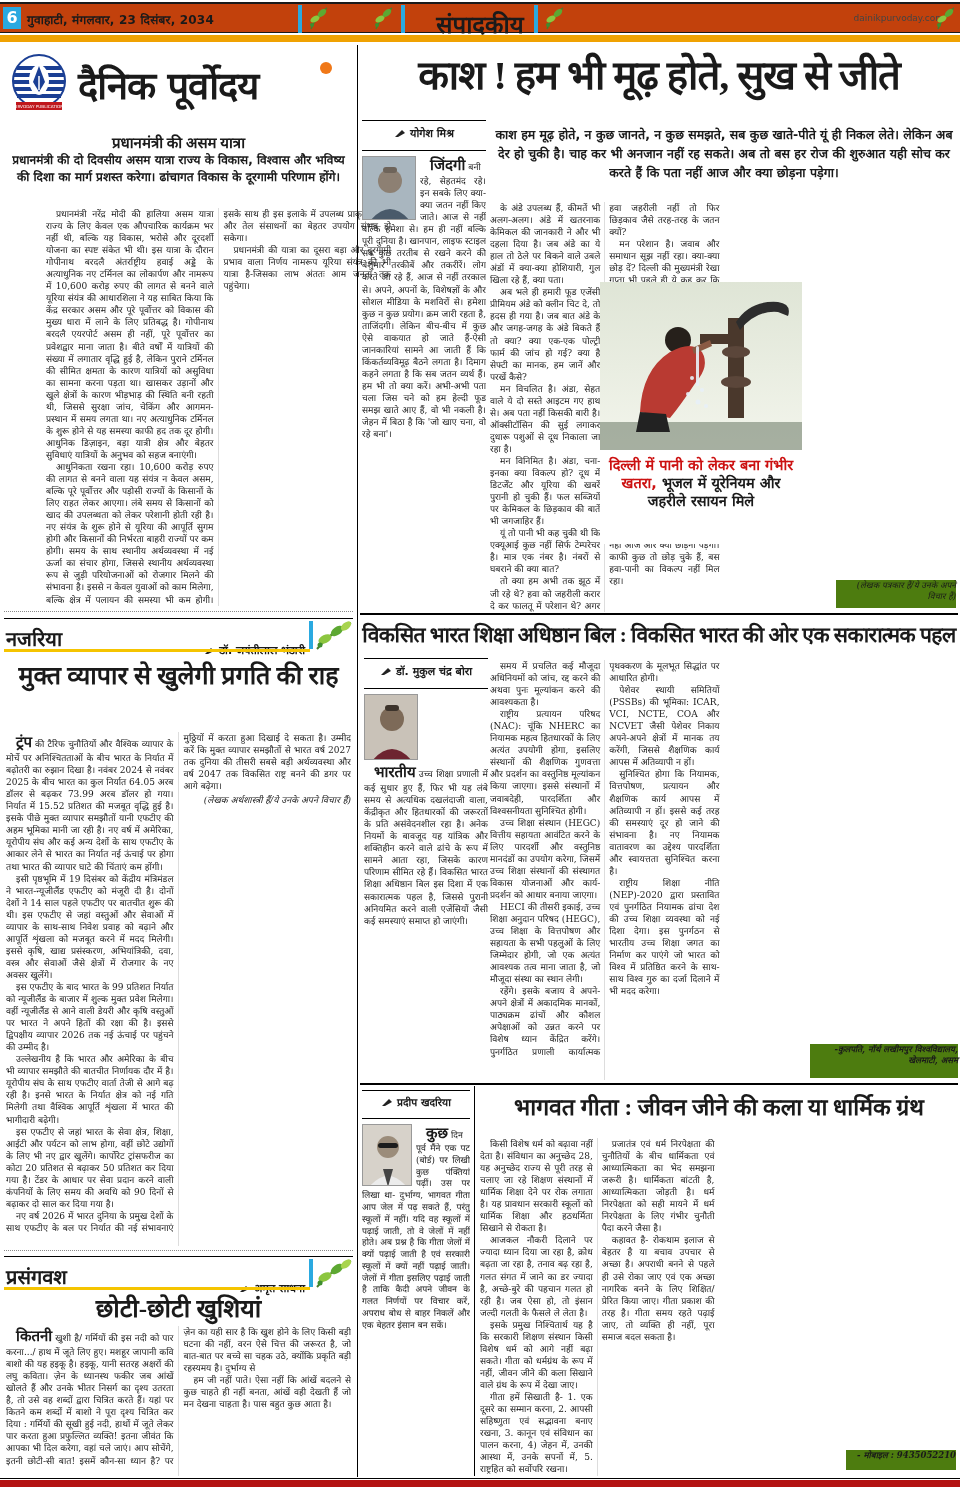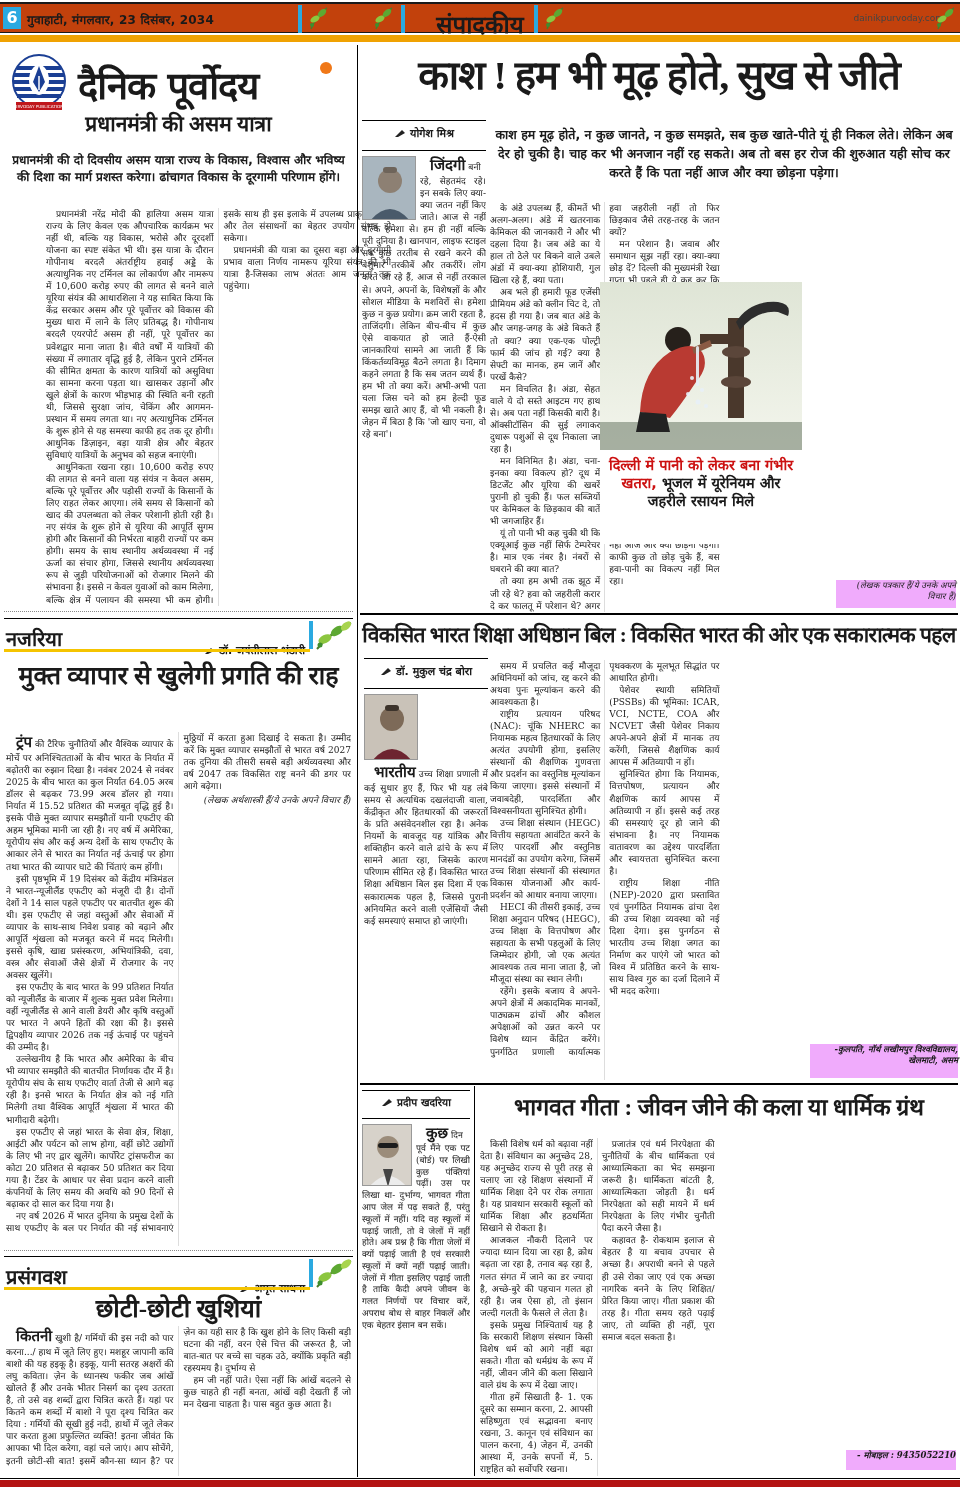--- a/index.html
+++ b/index.html
@@ -43,21 +43,21 @@
   .sechead{border-top:1.5px solid #000;height:32px;}
   .sechead .nm{position:absolute;left:2px;top:6px;font-size:20px;font-weight:bold;}
   .sechead .au{position:absolute;right:48px;top:23px;font-size:11px;font-weight:bold;}
   .sechead .ul{position:absolute;left:0;top:30px;width:306px;height:3px;background:#f5c400;}
   .sechead .bluebar{position:absolute;right:40px;top:2px;}
   .sechead .leaf{position:absolute;right:0;top:0;}
   
   .photobox{background:#fff;}
   .capline{font-weight:bold;font-size:14.5px;line-height:1.25;text-align:center;padding:2px 1px;}
   .capred{color:#cc1111;}
-  .notebox{background:#f0abfc;font-style:italic;font-size:8.5px;text-align:right;
+  .notebox{background:#4d7c0f;font-style:italic;font-size:8.5px;text-align:right;
            font-family:"DejaVu Serif","Liberation Serif",serif;line-height:1.3;}
   .redbar{left:0;top:1480px;width:960px;height:7px;background:#b31312;}
   .footline{left:0;top:1477.5px;width:960px;height:1px;background:#000;}
   .standfirst{font-weight:bold;text-align:center;background:#fff;}
 </style>
 </head>
 <body>
 
 <div class="page">
 
@@ -117,21 +117,21 @@
       <ellipse cx="31" cy="28" rx="10" ry="15" fill="#fff"></ellipse>
       <path d="M31 14 L37 30 L31 40 L25 30 Z" fill="#1b3f94"></path>
         <line x1="31" y1="24" x2="31" y2="38" stroke="#fff" stroke-width="1.5"></line>
       <rect x="8" y="50" width="46" height="8" fill="#c0171c"></rect>
       <text x="31" y="56" text-anchor="middle" font-size="4.2" fill="#fff" font-family="DejaVu Sans, sans-serif">PURVODAY PUBLICATIONS</text>
     </svg>
   </div>
   <div class="abs papertitle" style="left:78px;top:58px;width:270px;">दैनिक पूर्वोदय</div>
   <div class="abs orangedot" style="left:320px;top:62px;"></div>
 
-  <div class="abs ctr" style="left:0;top:109px;width:357px;font-size:21px;text-align:center;">प्रधानमंत्री की असम यात्रा</div>
+  <div class="abs ctr" style="left:0;top:132px;width:357px;font-size:15px;text-align:center;">प्रधानमंत्री की असम यात्रा</div>
   <div class="abs standfirst" style="left:10px;top:152px;width:337px;font-size:12px;line-height:1.4;">प्रधानमंत्री की दो दिवसीय असम यात्रा राज्य के विकास, विश्वास और भविष्य की दिशा का मार्ग प्रशस्त करेगा। ढांचागत विकास के दूरगामी परिणाम होंगे।</div>
   <div class="abs bodytxt cols2" style="left:2px;top:208px;width:345px;height:398px;margin-left:44px;">
       <p>प्रधानमंत्री नरेंद्र मोदी की हालिया असम यात्रा राज्य के लिए केवल एक औपचारिक कार्यक्रम भर नहीं थी, बल्कि यह विकास, भरोसे और दूरदर्शी योजना का स्पष्ट संकेत भी थी। इस यात्रा के दौरान गोपीनाथ बरदलै अंतर्राष्ट्रीय हवाई अड्डे के अत्याधुनिक नए टर्मिनल का लोकार्पण और नामरूप में 10,600 करोड़ रुपए की लागत से बनने वाले यूरिया संयंत्र की आधारशिला ने यह साबित किया कि केंद्र सरकार असम और पूरे पूर्वोत्तर को विकास की मुख्य धारा में लाने के लिए प्रतिबद्ध है। गोपीनाथ बरदलै एयरपोर्ट असम ही नहीं, पूरे पूर्वोत्तर का प्रवेशद्वार माना जाता है। बीते वर्षों में यात्रियों की संख्या में लगातार वृद्धि हुई है, लेकिन पुराने टर्मिनल की सीमित क्षमता के कारण यात्रियों को असुविधा का सामना करना पड़ता था। खासकर उड़ानों और खुले क्षेत्रों के कारण भीड़भाड़ की स्थिति बनी रहती थी, जिससे सुरक्षा जांच, चेकिंग और आगमन-प्रस्थान में समय लगता था। नए अत्याधुनिक टर्मिनल के शुरू होने से यह समस्या काफी हद तक दूर होगी। आधुनिक डिज़ाइन, बड़ा यात्री क्षेत्र और बेहतर सुविधाएं यात्रियों के अनुभव को सहज बनाएंगी।</p>
       <p>आधुनिकता रखना रहा। 10,600 करोड़ रुपए की लागत से बनने वाला यह संयंत्र न केवल असम, बल्कि पूरे पूर्वोत्तर और पड़ोसी राज्यों के किसानों के लिए राहत लेकर आएगा। लंबे समय से किसानों को खाद की उपलब्धता को लेकर परेशानी होती रही है। नए संयंत्र के शुरू होने से यूरिया की आपूर्ति सुगम होगी और किसानों की निर्भरता बाहरी राज्यों पर कम होगी। समय के साथ स्थानीय अर्थव्यवस्था में नई ऊर्जा का संचार होगा, जिससे स्थानीय अर्थव्यवस्था रूप से जुड़ी परियोजनाओं को रोजगार मिलने की संभावना है। इससे न केवल युवाओं को काम मिलेगा, बल्कि क्षेत्र में पलायन की समस्या भी कम होगी। इसके साथ ही इस इलाके में उपलब्ध प्राकृतिक गैस और तेल संसाधनों का बेहतर उपयोग संभव हो सकेगा।</p>
       <p>प्रधानमंत्री की यात्रा का दूसरा बड़ा और दूरगामी प्रभाव वाला निर्णय नामरूप यूरिया संयंत्र की भी यात्रा है-जिसका लाभ अंततः आम जनता तक पहुंचेगा।</p>
     </div>
 
   <div class="abs ctr" style="left:360px;top:46px;width:598px;font-size:40px;letter-spacing:-1px;">काश ! हम भी मूढ़ होते, सुख से जीते</div>
 
   <div class="abs" style="left:362px;top:120px;width:124px;height:494px;overflow:hidden;">

